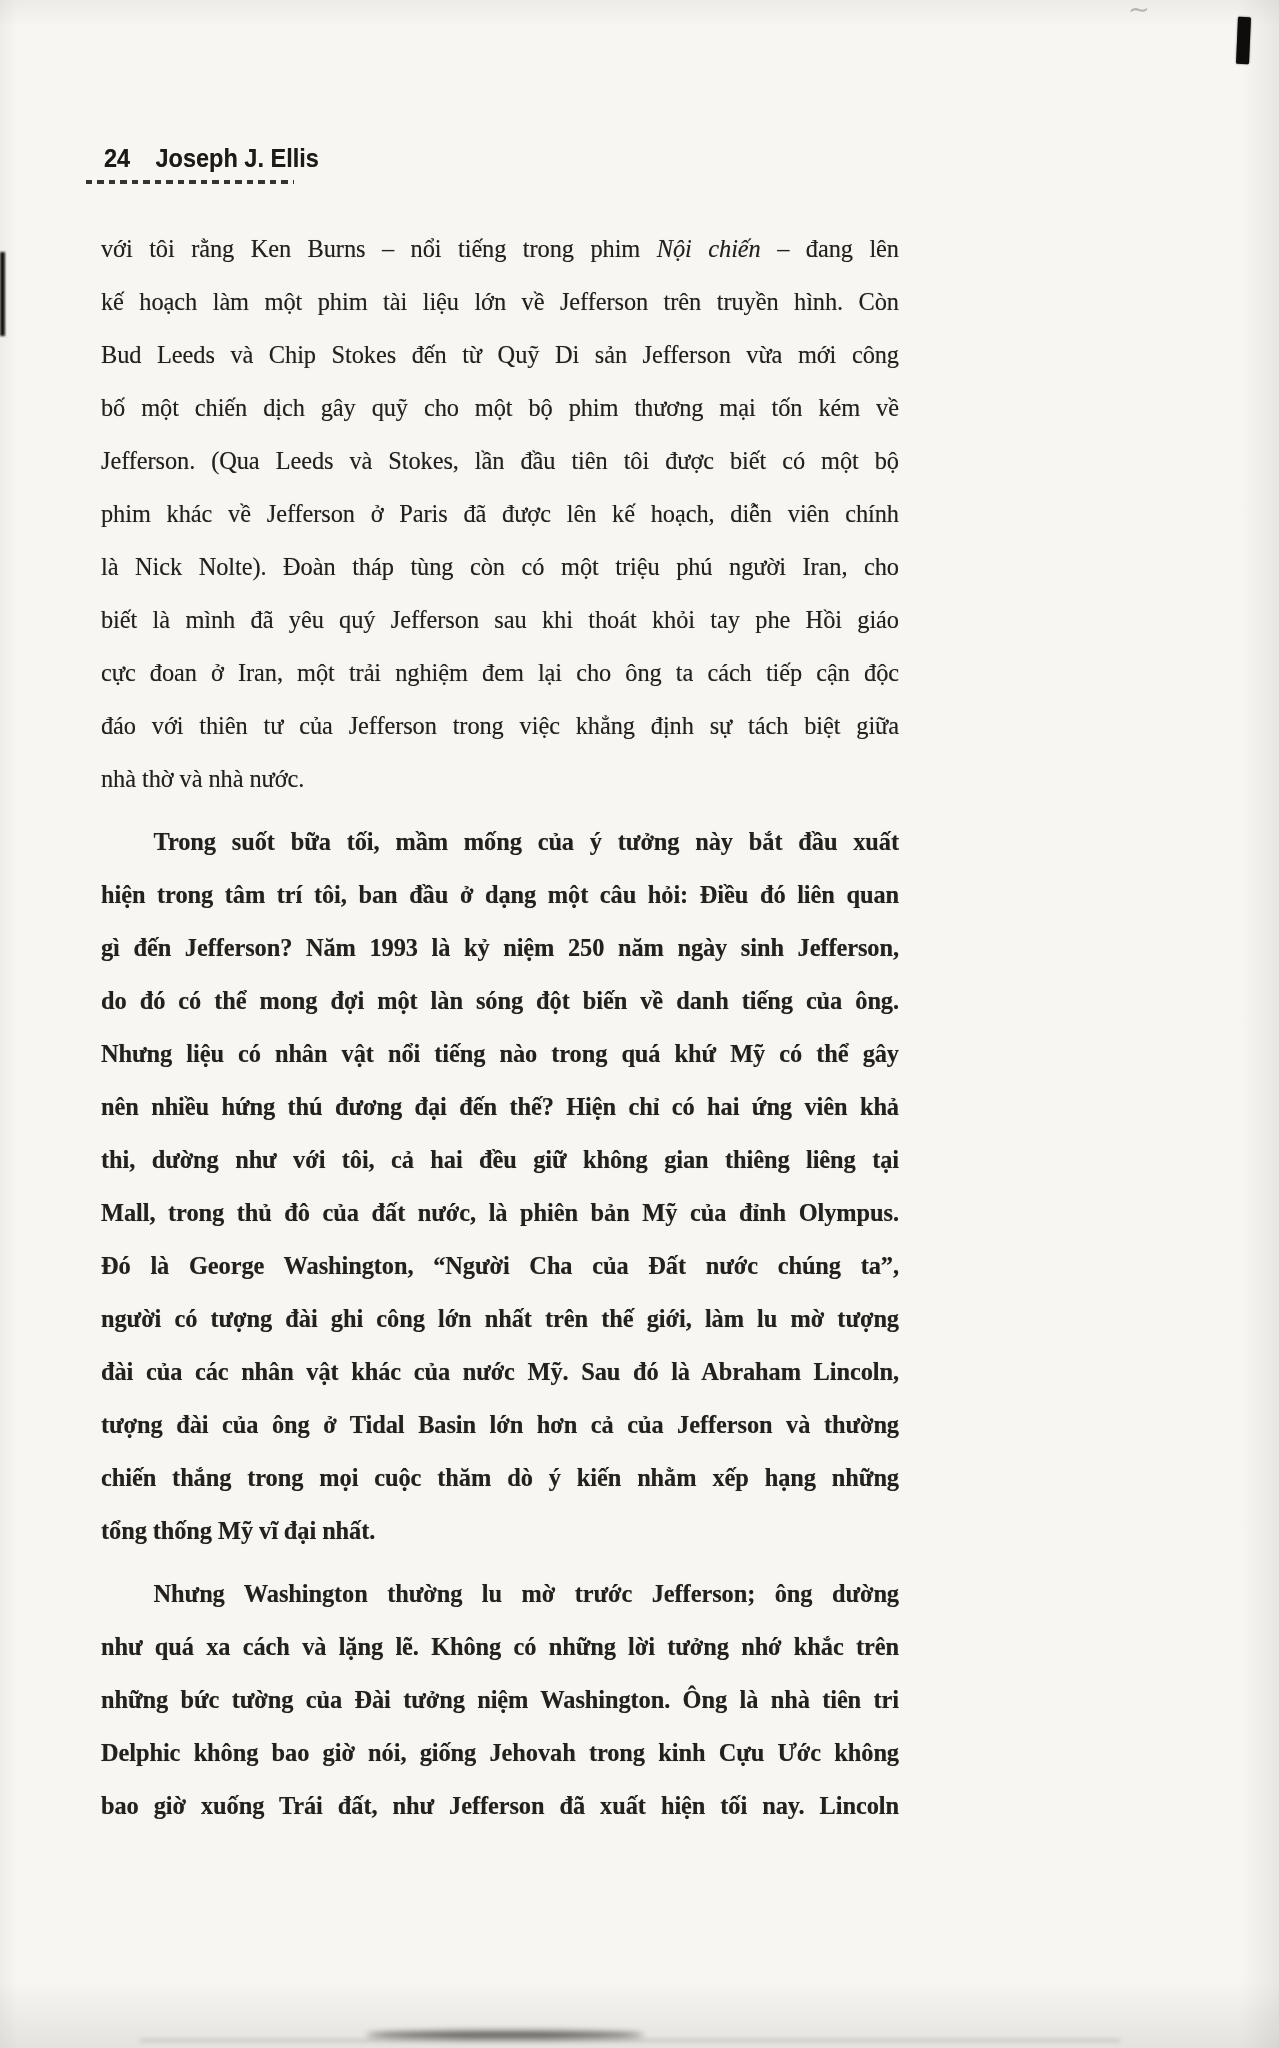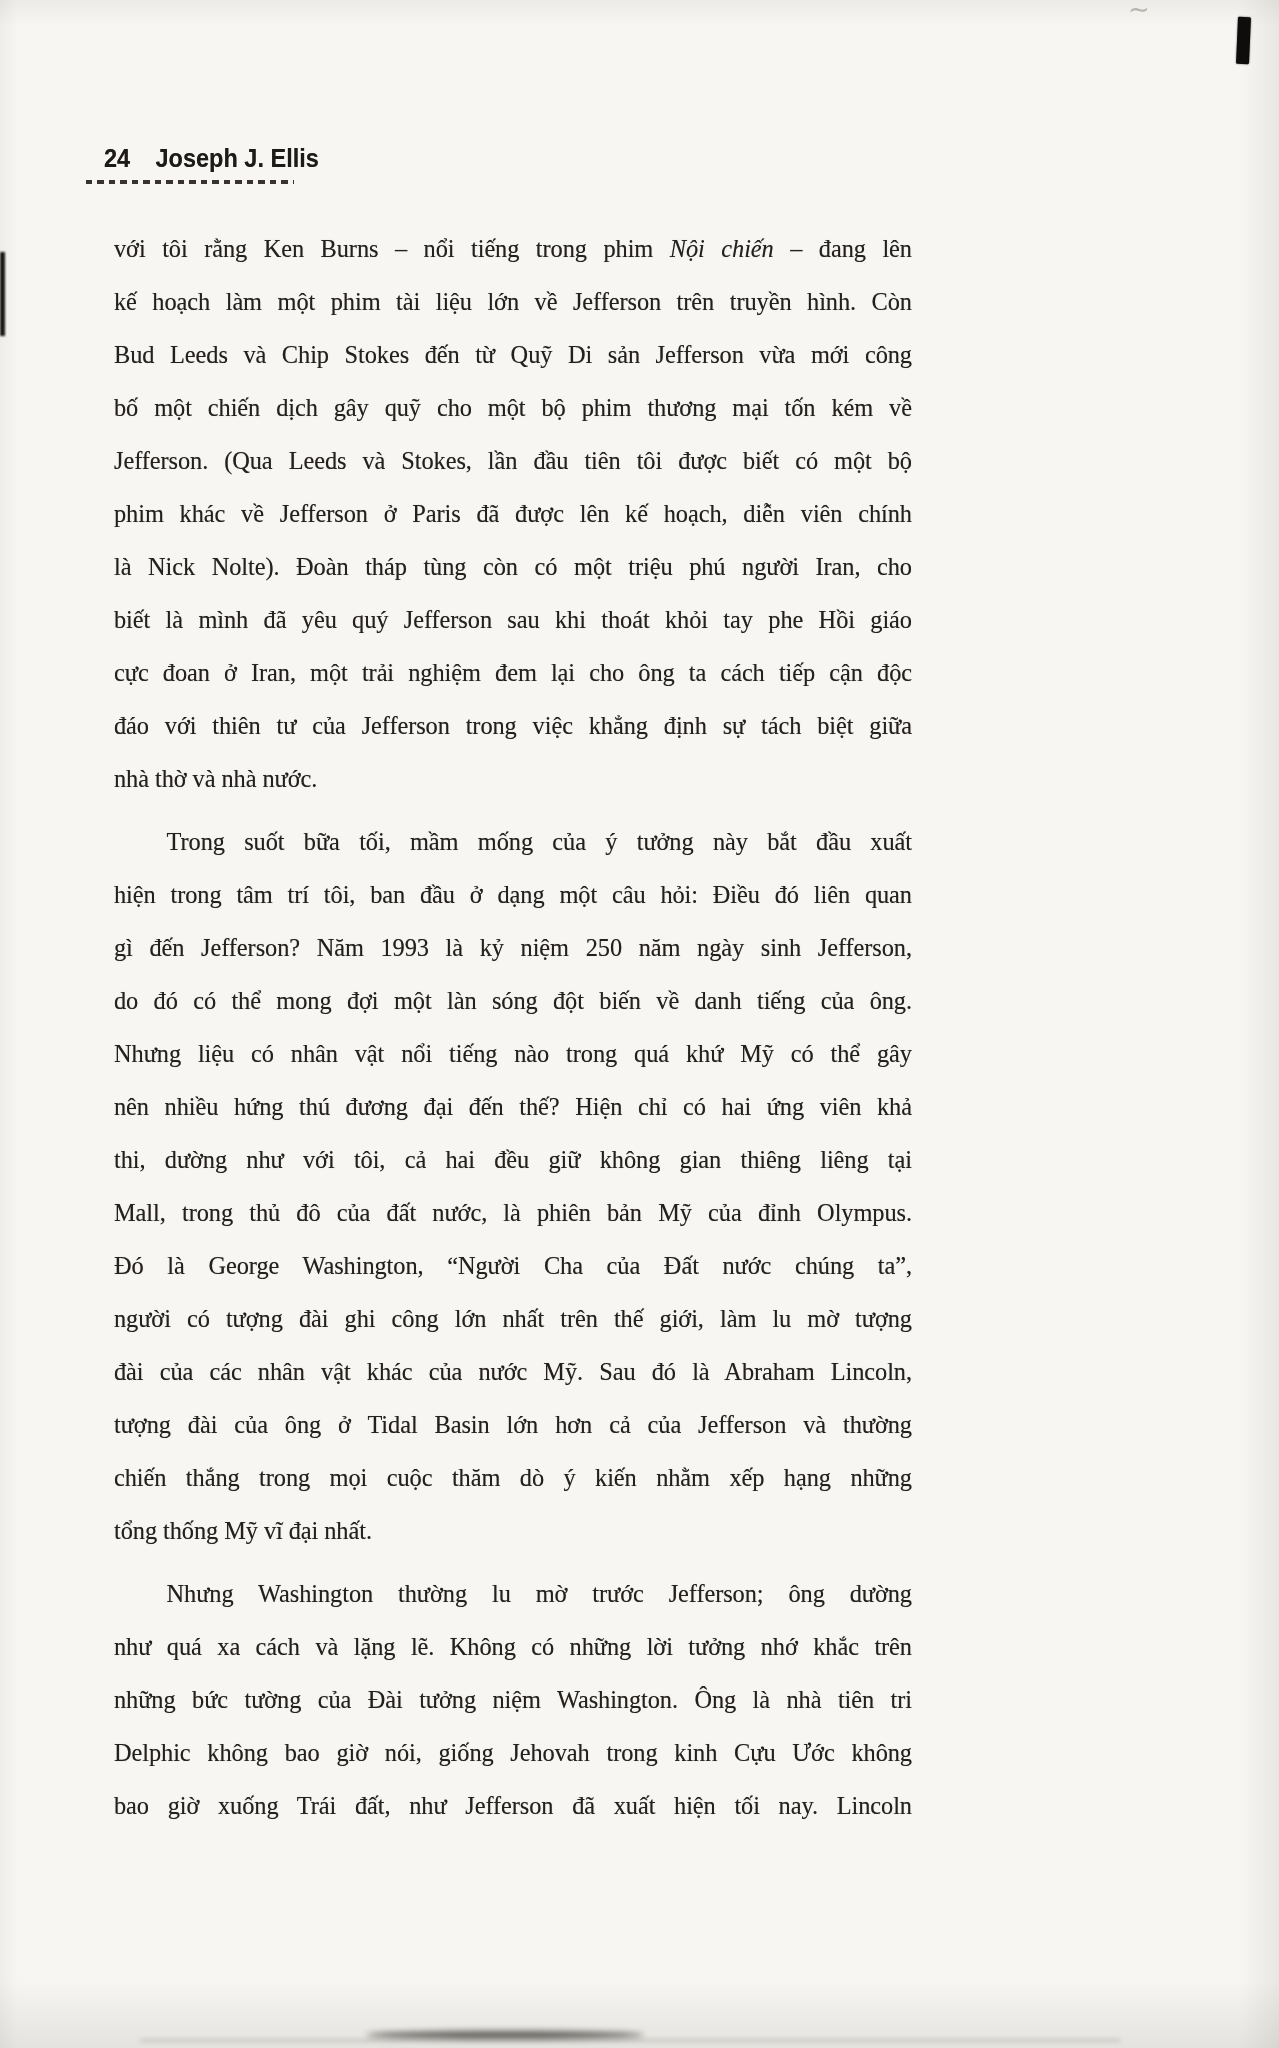--- a/index.html
+++ b/index.html
@@ -21,23 +21,23 @@
     font-weight:bold;font-size:25px;line-height:28px;color:#1d1a17;
     transform:scaleX(.94);transform-origin:0 50%;
     text-shadow:0 0 .6px rgba(25,20,15,.5);
   }
   .head-rule{
     position:absolute;left:86px;top:180px;width:208px;height:4px;
     background:repeating-linear-gradient(90deg,#38332e 0 6.5px,rgba(0,0,0,0) 6.5px 11.5px);
   }
 
   
-  .bodytext{position:absolute;left:114px;top:222px;width:800px;}
+  .bodytext{position:absolute;left:101px;top:222px;width:800px;}
   .paragraph{margin:0;}
-  .paragraph.spaced{margin-top:10px;}
+  .paragraph.spaced{margin-top:10px;font-weight:bold;}
   .line{
     width:850px;height:53px;line-height:53px;
     font-size:26px;letter-spacing:-.1px;
     text-align:justify;text-align-last:justify;text-justify:inter-word;
     transform:scaleX(.9388);transform-origin:0 50%;
     white-space:normal;
     text-shadow:0 0 .7px rgba(35,28,22,.42);
   }
   .line.no-justify{text-align:left;text-align-last:left;}
   .line.indent{padding-left:56px;box-sizing:border-box;}

